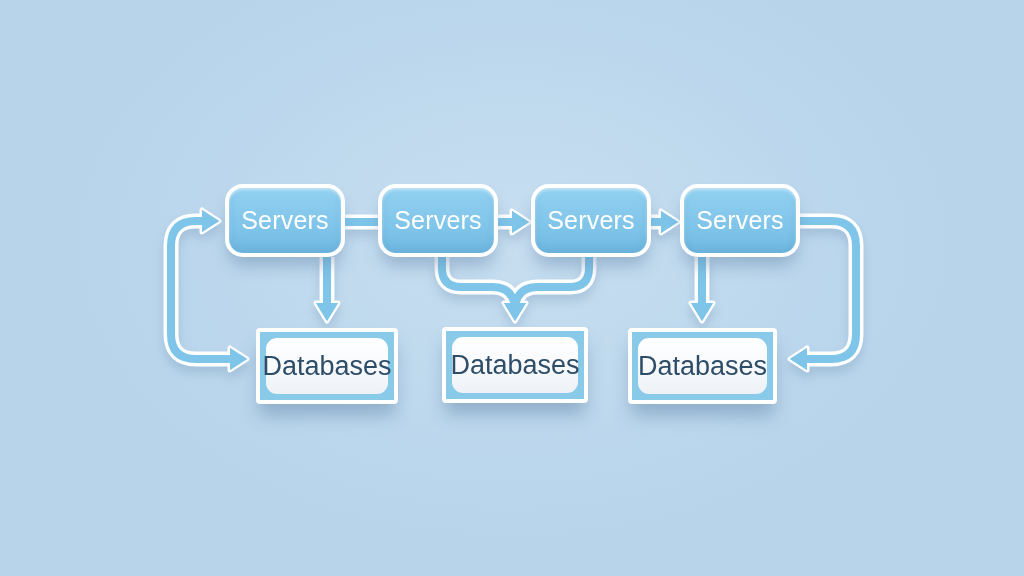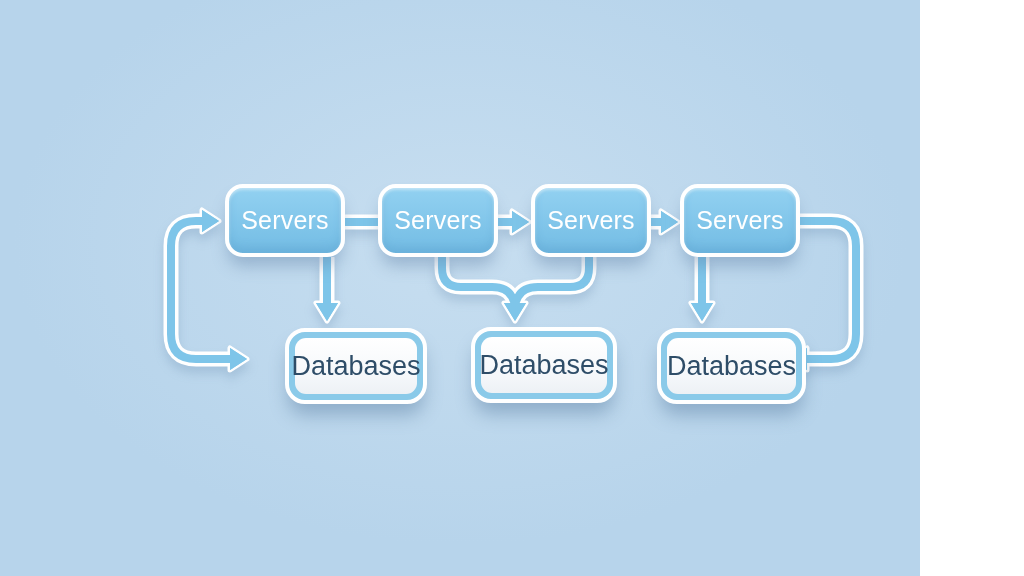--- a/index.html
+++ b/index.html
@@ -1,20 +1,20 @@
 <!DOCTYPE html>
 <html style="--c-background: #b7d4eb; --c-background_highlight: #c7def0; --c-arrow_fill: #7ec5e9; --c-arrow_outline: #ffffff; --c-server_box_fill_top: #92d1f1; --c-server_box_fill_bottom: #73bce4; --c-server_box_border: #ffffff; --c-server_label_color: #ffffff; --c-database_box_fill: #f4f7fa; --c-database_box_ring: #8acae9; --c-database_box_border: #ffffff; --c-database_label_color: #2e4d68;"><head>
 <meta charset="utf-8">
 <style>
   html,body{margin:0;padding:0;}
   body{font-family:"Liberation Sans","DejaVu Sans",sans-serif;}
 
   .stage{
     position:relative;
-    width:920px;height:576px;
+    width:1024px;height:576px;
     overflow:hidden;
     background:radial-gradient(ellipse 620px 420px at 50% 42%, var(--c-background_highlight) 0%, var(--c-background) 72%);
   }
 
   .arrow-layer{
     position:absolute;left:0;top:0;width:1024px;height:576px;
     filter:drop-shadow(0 7px 5px rgba(96,130,168,0.25));
   }
   .aw{stroke:var(--c-arrow_outline);stroke-width:15;fill:none;}
   .ab{stroke:var(--c-arrow_fill);stroke-width:8;fill:none;}
@@ -31,26 +31,25 @@
     background:linear-gradient(180deg,var(--c-server_box_fill_top) 0%,var(--c-server_box_fill_bottom) 100%);
     box-shadow:0 12px 16px -3px rgba(92,127,164,.42),
                inset 0 2px 3px rgba(255,255,255,.45),
                inset 0 -6px 9px rgba(62,130,178,.18);
     color:var(--c-server_label_color);
     font-size:25px;font-weight:500;letter-spacing:.2px;
   }
 
   .database-box{
     height:76px;
-    border-radius:20px;
+    border-radius:4px;
     border:4px solid var(--c-database_box_border);
     background:var(--c-database_box_ring);
     box-shadow:0 14px 18px -3px rgba(92,127,164,.48);
     padding:6px;
-    margin-left:29px;
   }
   .database-inner{
     width:100%;height:100%;
     border-radius:11px;
     background:linear-gradient(180deg,#ffffff 0%,var(--c-database_box_fill) 70%,#edf1f5 100%);
     display:flex;align-items:center;justify-content:center;
     color:var(--c-database_label_color);
     font-size:27px;font-weight:500;
   }
 

